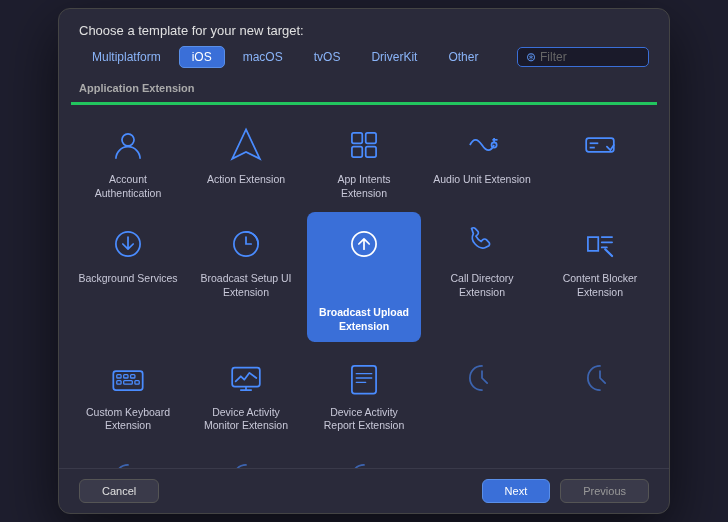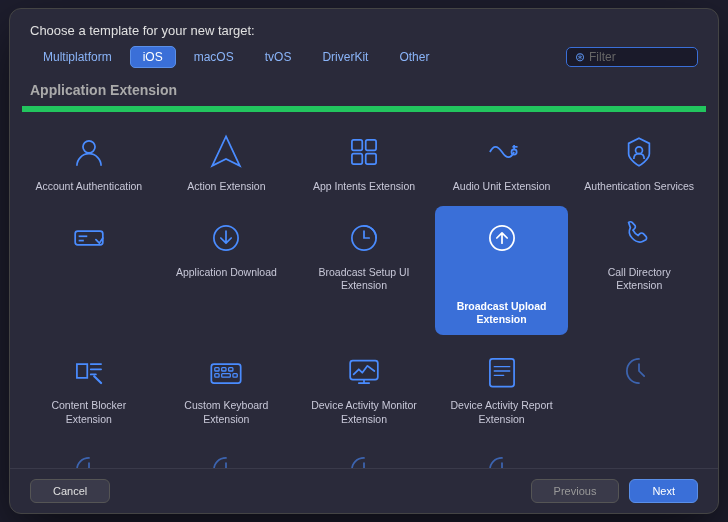--- a/index.html
+++ b/index.html
@@ -8,21 +8,21 @@
       display: flex;
       align-items: center;
       justify-content: center;
       width: 728px;
       height: 522px;
       font-family: -apple-system, BlinkMacSystemFont, 'Helvetica Neue', Arial, sans-serif;
     }
     .dialog {
       background: #2a2a3a;
       border-radius: 12px;
-      width: 710px;
+      width: 612px;
       height: 506px;
       border: 1px solid #444;
       display: flex;
       flex-direction: column;
       overflow: hidden;
       box-shadow: 0 20px 60px rgba(0,0,0,0.6);
     }
     .dialog-title {
       color: #e0e0e0;
       font-size: 13px;
@@ -74,24 +74,24 @@
     .content-area {
       flex: 1;
       overflow-y: auto;
       padding: 0 12px;
     }
     .content-area::-webkit-scrollbar { width: 6px; }
     .content-area::-webkit-scrollbar-track { background: #222; }
     .content-area::-webkit-scrollbar-thumb { background: #555; border-radius: 3px; }
     .section-label {
       color: #aaa;
-      font-size: 14px;
+      font-size: 11px;
       font-weight: 600;
       padding: 6px 8px 8px;
-      border-bottom: 6px solid #22c55e;
+      border-bottom: 3px solid #22c55e;
       margin-bottom: 4px;
     }
     .grid {
       display: grid;
       grid-template-columns: repeat(5, 1fr);
       gap: 4px;
       padding: 4px 0;
     }
     .grid-item {
       display: flex;
@@ -220,50 +220,40 @@
           <svg viewBox="0 0 44 44" fill="none" xmlns="http://www.w3.org/2000/svg">
             <path d="M8 22 Q14 10 22 22 Q30 34 36 22" stroke="#4a8cff" stroke-width="2" fill="none"></path>
             <circle cx="36" cy="22" r="3" stroke="#4a8cff" stroke-width="2" fill="none"></circle>
             <line x1="34" y1="16" x2="40" y2="16" stroke="#4a8cff" stroke-width="2"></line>
             <line x1="36" y1="14" x2="36" y2="20" stroke="#4a8cff" stroke-width="2"></line>
           </svg>
         </div>
         <span class="label">Audio Unit Extension</span>
       </div>
 
-      <div class="grid-item">
-        <div class="icon-wrapper">
-          <svg viewBox="0 0 44 44" fill="none" xmlns="http://www.w3.org/2000/svg">
-            <path d="M22 6 L34 12 L34 24 C34 31 22 38 22 38 C22 38 10 31 10 24 L10 12 Z" stroke="#4a8cff" stroke-width="2" fill="none"></path>
-            <circle cx="22" cy="20" r="4" stroke="#4a8cff" stroke-width="2" fill="none"></circle>
-            <path d="M16 30 C16 26 18 24 22 24 C26 24 28 26 28 30" stroke="#4a8cff" stroke-width="2" fill="none"></path>
-          </svg>
-        </div>
-        <span class="label">Authentication Services</span>
-      </div>
 
       <div class="grid-item">
         <div class="icon-wrapper">
           <svg viewBox="0 0 44 44" fill="none" xmlns="http://www.w3.org/2000/svg">
             <rect x="6" y="14" width="32" height="16" rx="3" stroke="#4a8cff" stroke-width="2" fill="none"></rect>
             <line x1="10" y1="20" x2="20" y2="20" stroke="#4a8cff" stroke-width="2"></line>
             <line x1="10" y1="25" x2="16" y2="25" stroke="#4a8cff" stroke-width="2"></line>
             <path d="M30 24 L34 28 L38 22" stroke="#4a8cff" stroke-width="2" fill="none" stroke-linecap="round"></path>
           </svg>
         </div>
       </div>
 
       <div class="grid-item">
         <div class="icon-wrapper">
           <svg viewBox="0 0 44 44" fill="none" xmlns="http://www.w3.org/2000/svg">
             <circle cx="22" cy="22" r="14" stroke="#4a8cff" stroke-width="2" fill="none"></circle>
             <path d="M22 14 L22 26 M16 22 L22 28 L28 22" stroke="#4a8cff" stroke-width="2" fill="none" stroke-linecap="round" stroke-linejoin="round"></path>
           </svg>
         </div>
-        <span class="label">Application Download</span>
+        <span class="label">Background Services</span>
       </div>
 
       <div class="grid-item">
         <div class="icon-wrapper">
           <svg viewBox="0 0 44 44" fill="none" xmlns="http://www.w3.org/2000/svg">
             <circle cx="22" cy="22" r="14" stroke="#4a8cff" stroke-width="2" fill="none"></circle>
             <path d="M22 14 L22 22 L28 22" stroke="#4a8cff" stroke-width="2" fill="none" stroke-linecap="round"></path>
             <path d="M22 8 A14 14 0 0 1 36 22" stroke="#4a8cff" stroke-width="2" fill="none" stroke-linecap="round"></path>
           </svg>
         </div>
@@ -385,17 +375,17 @@
         </div>
         <span class="label"></span>
       </div>
 
     </div>
   </div>
 
   <div class="footer">
     <button class="btn btn-cancel">Cancel</button>
     <div class="footer-right">
+      <button class="btn btn-next">Next</button>
       <button class="btn btn-prev">Previous</button>
-      <button class="btn btn-next">Next</button>
     </div>
   </div>
 </div>
 
 </body></html>

